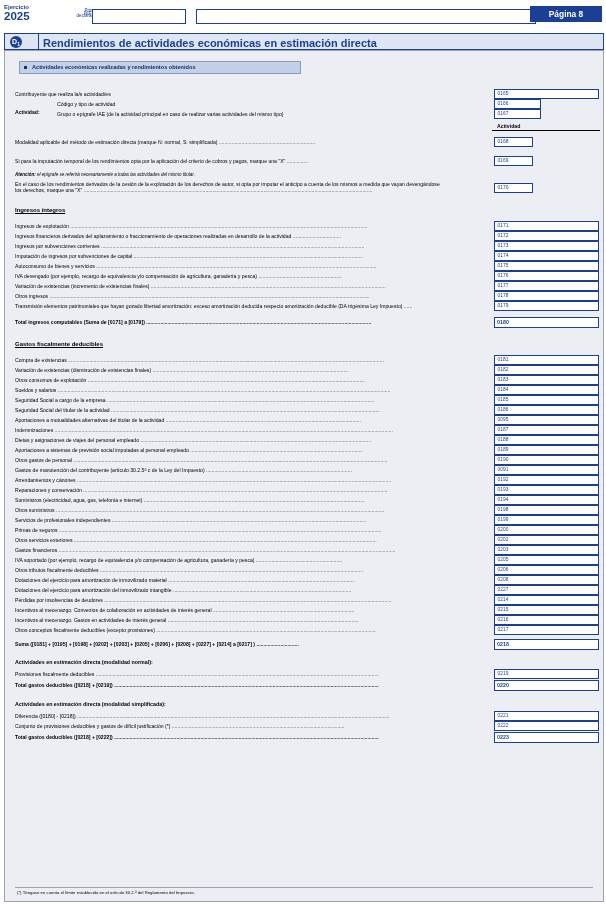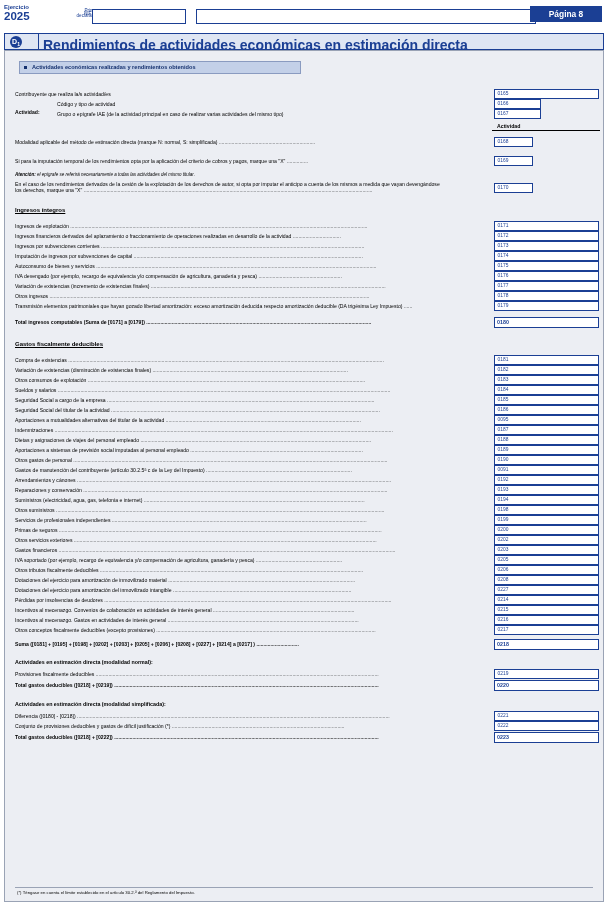--- a/index.html
+++ b/index.html
@@ -21,21 +21,21 @@
   .fldbox{position:absolute;border:1px solid #1b3f94;background:#fff;height:13px;}
   .lbl-sm{position:absolute;font-size:4.6px;color:#1b3f94;line-height:5.4px;}
   .pagina{position:absolute;right:0;top:2px;width:72px;height:16px;background:#1b3f94;color:#fff;
           font-size:8.4px;font-weight:bold;text-align:center;line-height:16px;}
 
   
   .titlebar{position:absolute;left:4px;top:33px;width:598px;height:15px;background:#dfe6f3;border:1px solid #1b3f94;}
   .dcircle{position:absolute;left:5px;top:1.5px;width:12px;height:12px;border-radius:50%;background:#1b3f94;color:#fff;
            font-size:7px;font-weight:bold;text-align:center;line-height:12px;}
   .dcircle sub{font-size:5px;}
-  .titlebar .t{position:absolute;left:38px;top:3px;font-size:14px;font-weight:bold;color:#1b3f94;}
+  .titlebar .t{position:absolute;left:38px;top:3px;font-size:11px;font-weight:bold;color:#1b3f94;}
   .vline{position:absolute;left:33px;top:0;width:1px;height:15px;background:#1b3f94;}
 
   
   .panel{position:absolute;left:4px;top:50px;width:598px;height:850px;background:#eceef3;border:1px solid #9aa3b5;}
 
   
   .sectab{position:absolute;left:14px;top:10px;width:280px;height:11px;background:#c3d0e8;border:1px solid #8a9bc0;}
   .sectab .st{position:absolute;left:12px;top:2.3px;font-size:5.6px;font-weight:bold;color:#14306e;}
   .sectab .bullet{position:absolute;left:4px;top:4px;width:3px;height:3px;background:#14306e;}
 

